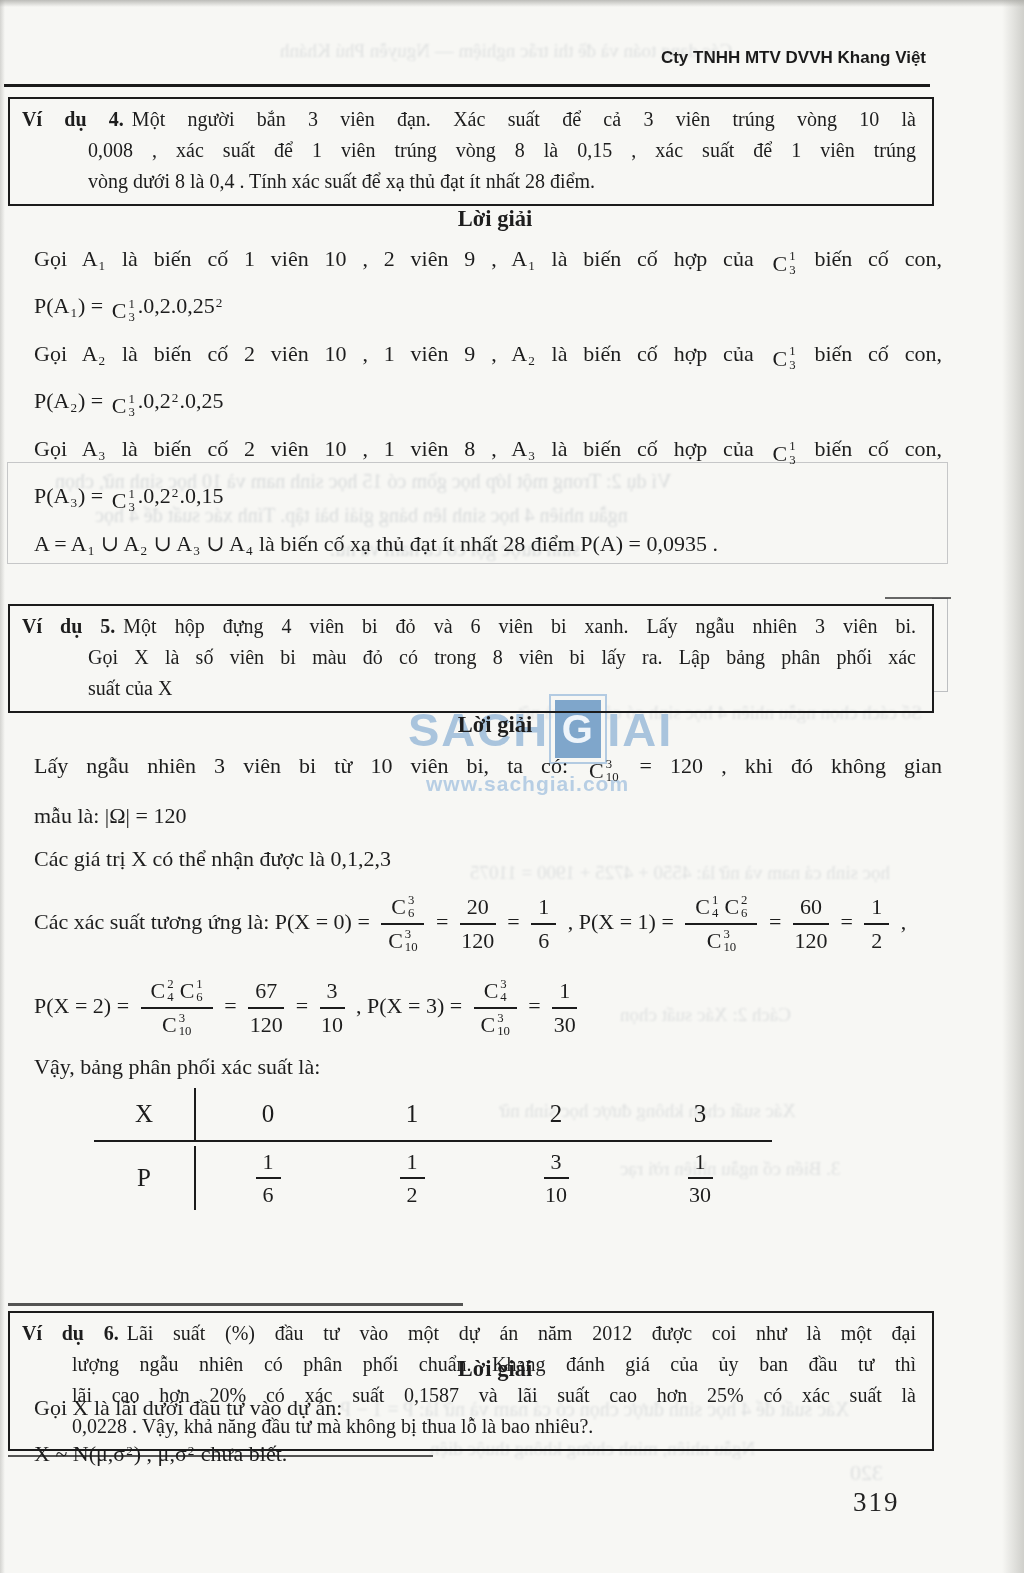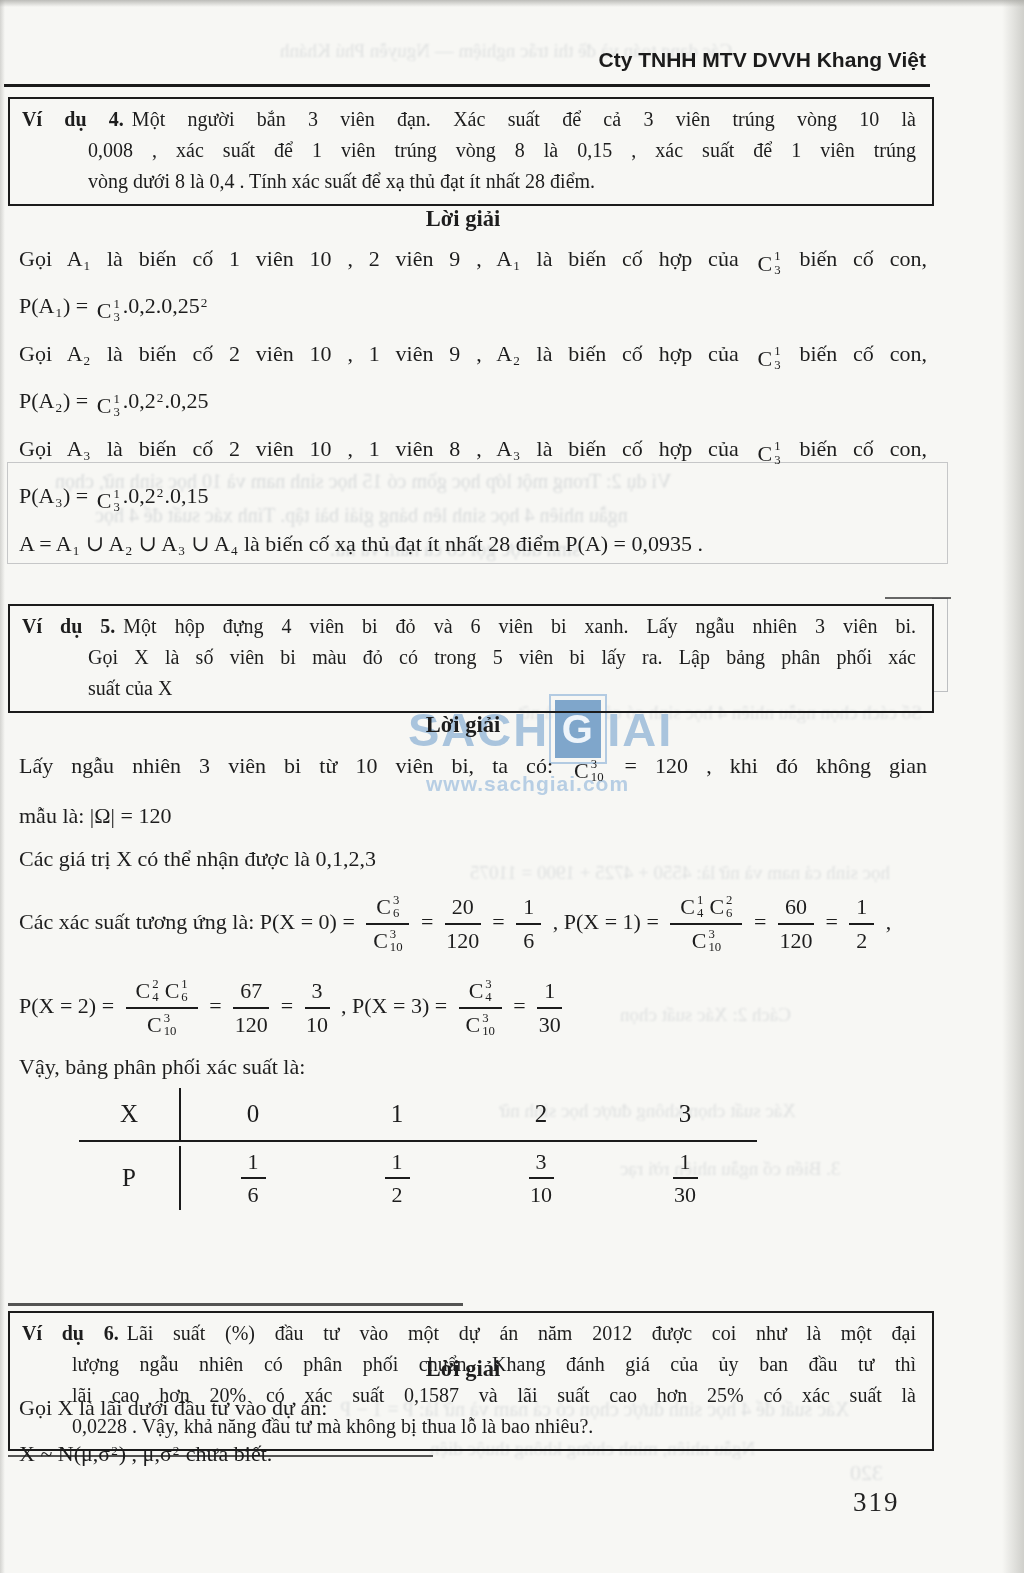--- a/index.html
+++ b/index.html
@@ -28,43 +28,43 @@
            color:#a9c4dd;letter-spacing:2px;}
   .wm-gbox{width:46px;height:58px;background:#7fa6cb;color:#eef4fa;display:flex;
            align-items:center;justify-content:center;font-size:40px;margin:0 6px;
            outline:2px solid #b3cbe2;outline-offset:4px;}
   .wm-url{font-size:21px;font-weight:bold;color:#b7cee4;letter-spacing:1px;
           margin:14px 0 0 18px;}
 
   
   .header-row{position:absolute;left:0;top:48px;width:926px;text-align:right;
               font-family:"Liberation Sans","DejaVu Sans",sans-serif;
-              font-size:21px;font-weight:600;color:#1b1b1b;}
+              font-size:17px;font-weight:600;color:#1b1b1b;}
   .header-rule{position:absolute;left:4px;top:84px;width:926px;height:3px;background:#1a1a1a;}
 
   
   .example-box{position:absolute;left:8px;width:894px;border:2.2px solid #1b1b1b;
                padding:5px 16px 7px 12px;font-size:20px;line-height:31px;}
   .box-line{min-height:31px;}
   .box-line .lbl{font-weight:bold;margin-right:8px;}
   .cont{padding-left:66px;}
   .ex6 .cont{padding-left:50px;}
   .jl{text-align:justify;text-align-last:justify;}
   
   .dbl{position:relative;}
   .dbl::before{content:"";position:absolute;left:-2px;top:-10px;width:455px;height:2.5px;background:#2a2a2a;opacity:.8;}
   .dbl::after{content:"";position:absolute;left:-2px;bottom:-8px;width:425px;height:2px;background:#2a2a2a;opacity:.8;}
   .ex5box::before{content:"";position:absolute;left:875px;top:-9px;width:66px;height:2px;background:#2a2a2a;opacity:.7;}
   .ex5box{position:relative;}
 
   
   .solution{position:absolute;left:0;width:940px;}
   .solution-title{width:926px;text-align:center;font-weight:bold;font-size:22.5px;
-                  line-height:34px;margin-bottom:2px;}
-  .sol-lines{margin-left:19px;font-size:22px;}
+                  line-height:34px;margin-bottom:2px;padding-left:32px;}
+  .sol-lines{margin-left:34px;font-size:22px;}
   .sline{line-height:41px;white-space:nowrap;}
   .sline.hs{line-height:44px;}
   .sline.tall{line-height:84px;}
   .jfull{width:908px;text-align:justify;text-align-last:justify;white-space:normal;}
 
   
   .sb{font-size:.6em;position:relative;top:.3em;margin:0 1px;}
   .sp{font-size:.6em;position:relative;top:-.45em;margin:0 1px;}
   .cnk{display:inline-flex;align-items:center;margin:0 3px;vertical-align:-5px;}
   .cnk .cs{display:inline-flex;flex-direction:column;font-size:.58em;line-height:1.02;
@@ -156,21 +156,21 @@
         <div class="sline hs">P(A<span class="sb">3</span>) = <span class="cnk">C<span class="cs">
                 <span>1</span>
                 <span>3</span>
               </span></span>.0,2<span class="sp">2</span>.0,15</div>
         <div class="sline">A = A<span class="sb">1</span> ∪ A<span class="sb">2</span> ∪ A<span class="sb">3</span> ∪ A<span class="sb">4</span> là biến cố xạ thủ đạt ít nhất 28 điểm P(A) = 0,0935 .</div>
       </div>
     </div>
 
     <div class="example-box ex5box" style="top:604px">
       <div class="box-line jl"><span class="lbl">Ví dụ 5.</span><span>Một hộp đựng 4 viên bi đỏ và 6 viên bi xanh. Lấy ngẫu nhiên 3 viên bi.</span></div>
-      <div class="box-line cont jl">Gọi X là số viên bi màu đỏ có trong 5 viên bi lấy ra. Lập bảng phân phối xác</div>
+      <div class="box-line cont jl">Gọi X là số viên bi màu đỏ có trong 8 viên bi lấy ra. Lập bảng phân phối xác</div>
       <div class="box-line cont">suất của X</div>
     </div>
 
     <div class="solution" style="top:708px">
       <div class="solution-title">Lời giải</div>
       <div class="sol-lines">
         <div class="sline jfull" style="line-height:44px">Lấy ngẫu nhiên 3 viên bi từ 10 viên bi, ta có: <span class="cnk">C<span class="cs">
                 <span>3</span>
                 <span>10</span>
               </span></span> = 120 , khi đó không gian</div>

